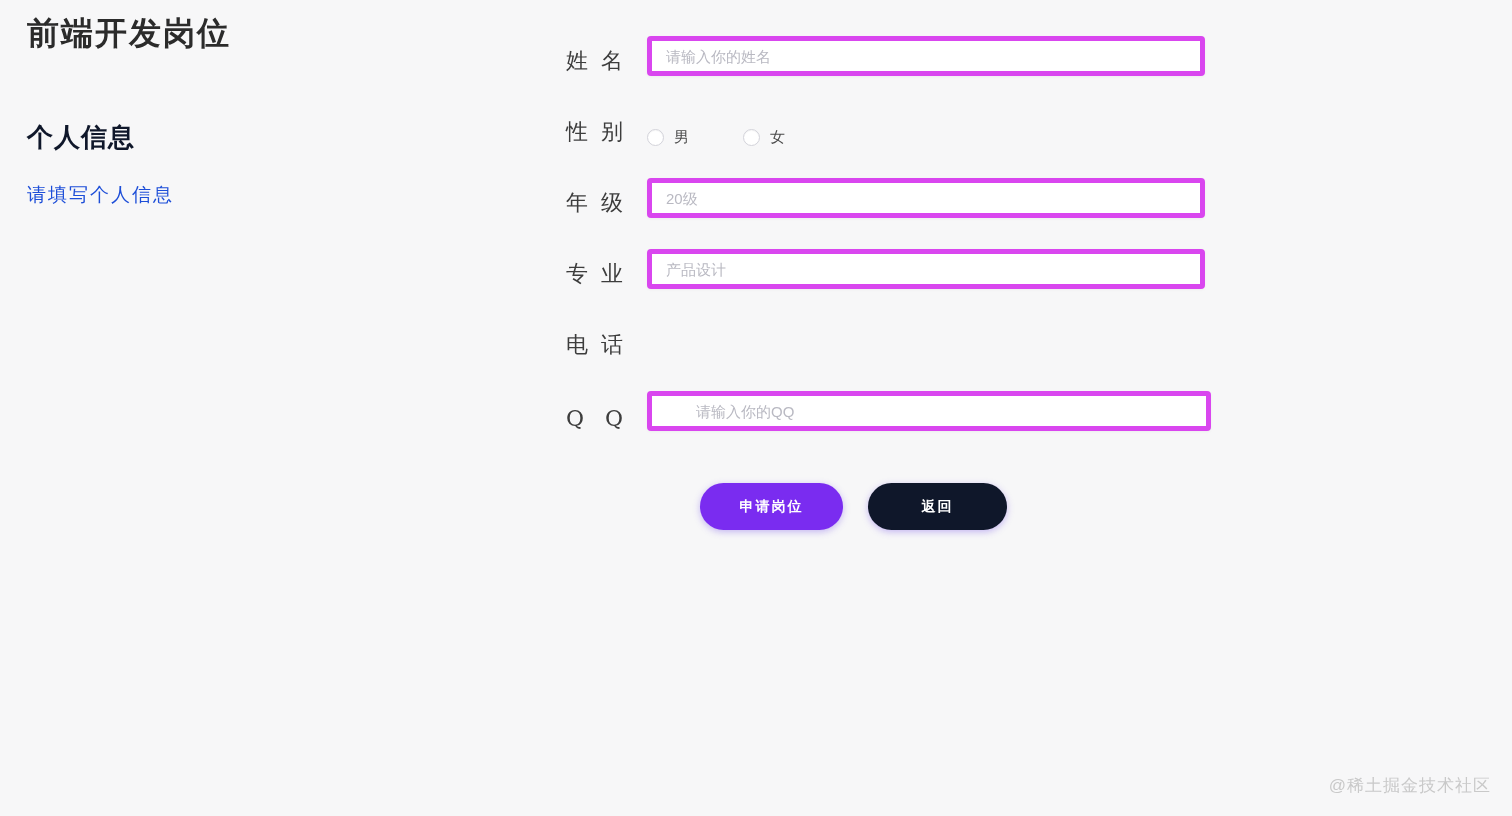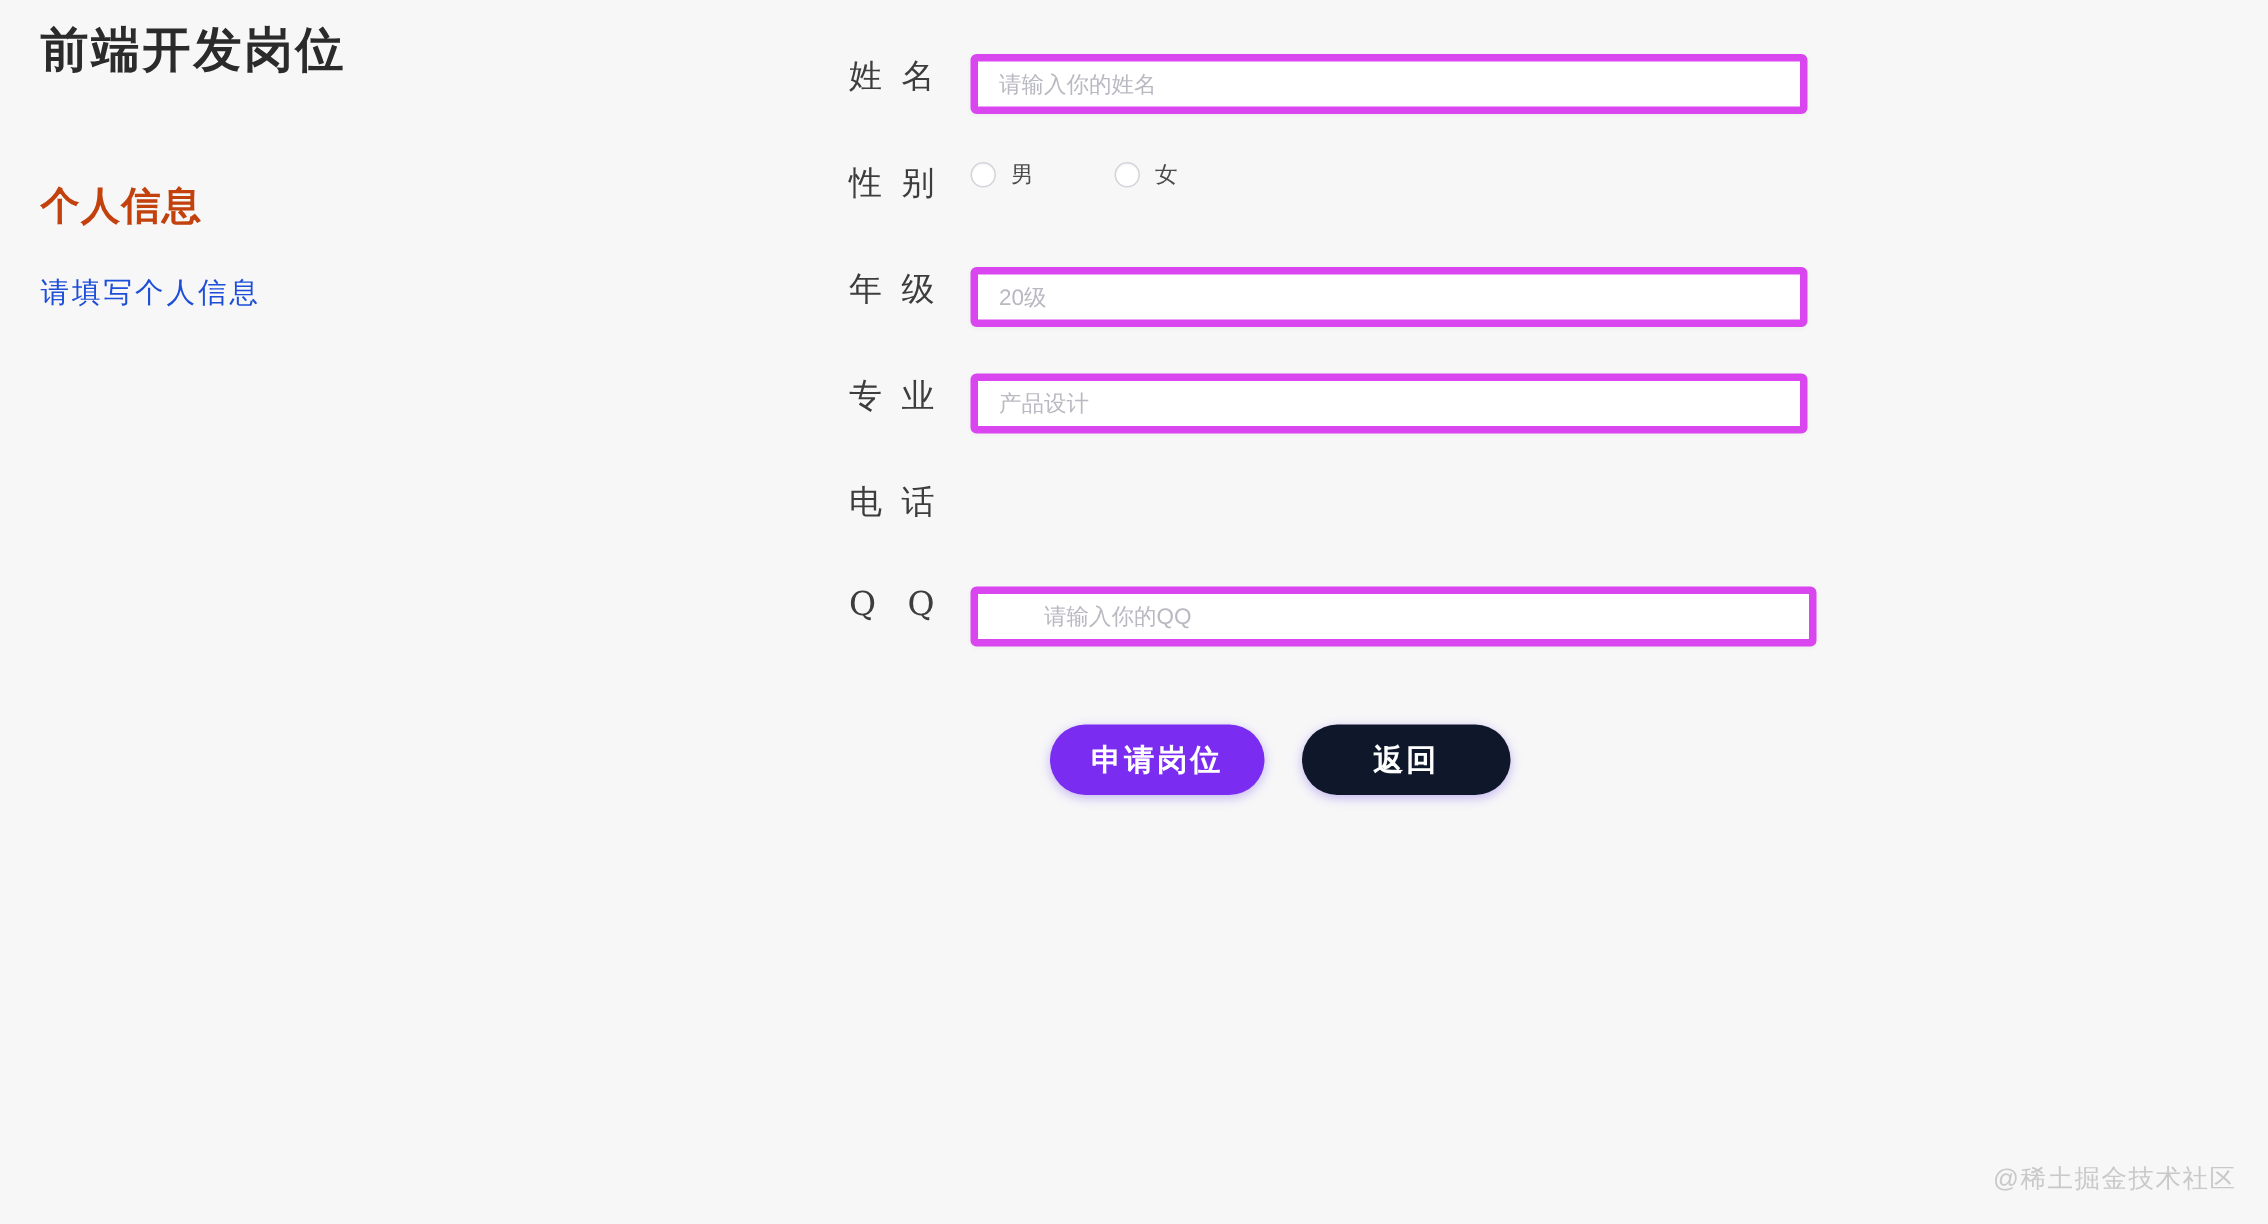--- a/index.html
+++ b/index.html
@@ -13,31 +13,31 @@
 
   
   .left-panel { position: absolute; left: 27px; top: 12px; width: 480px; }
   .page-title {
     font-family: "DejaVu Serif", "Liberation Serif", serif;
     font-size: 32px; font-weight: bold; color: #2b2b2b; letter-spacing: 2px;
   }
   .section-title {
     margin-top: 64px;
     font-family: "DejaVu Serif", "Liberation Serif", serif;
-    font-size: 26px; font-weight: bold; color: #c2410c; letter-spacing: 1px;
+    font-size: 26px; font-weight: bold; color: #0f172a; letter-spacing: 1px;
   }
   .section-desc {
     margin-top: 27px;
     font-family: "DejaVu Serif", "Liberation Serif", serif;
     font-size: 19px; color: #1d4ed8; letter-spacing: 2px;
   }
 
   
   .form { position: absolute; left: 566px; top: 36px; width: 645px; }
-  .form-row { display: flex; align-items: flex-start; height: 40px; margin-bottom: 31px; }
+  .form-row { display: flex; align-items: flex-end; height: 40px; margin-bottom: 31px; }
   .form-label {
     width: 57px; margin-right: 24px; flex-shrink: 0;
     font-family: "DejaVu Serif", "Liberation Serif", serif;
     font-size: 22px; color: #3d3d3d;
     text-align: justify; text-align-last: justify;
   }
   .text-input {
     flex: 1; height: 40px; margin-right: 6px;
     background: #ffffff;
     border: 5px solid #d946ef; border-radius: 4px;
@@ -79,21 +79,21 @@
     resize: none; outline: none;
   }
   .message-box::placeholder { color: #c2c2ca; letter-spacing: 3px; opacity: 1; }
 
   
   .buttons-row { display: flex; margin-top: 52px; padding-left: 134px; }
   .btn {
     height: 47px; border: none; border-radius: 24px;
     color: #ffffff;
     font-family: "Liberation Sans", sans-serif;
-    font-size: 20px; font-weight: bold; letter-spacing: 2px;
+    font-size: 14px; font-weight: bold; letter-spacing: 2px;
     cursor: pointer;
     box-shadow: 0 2px 7px rgba(100, 60, 230, 0.35);
   }
   .btn-apply { width: 143px; }
   .btn-back  { width: 139px; margin-left: 25px; }
 
   
   .watermark {
     position: absolute; right: 21px; bottom: 19px;
     font-size: 17px; color: #c9c9c9; letter-spacing: 1px;

